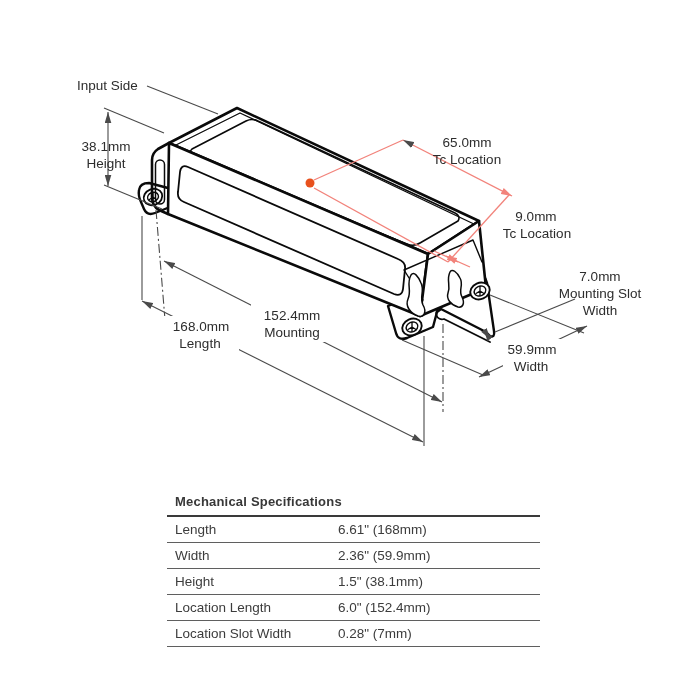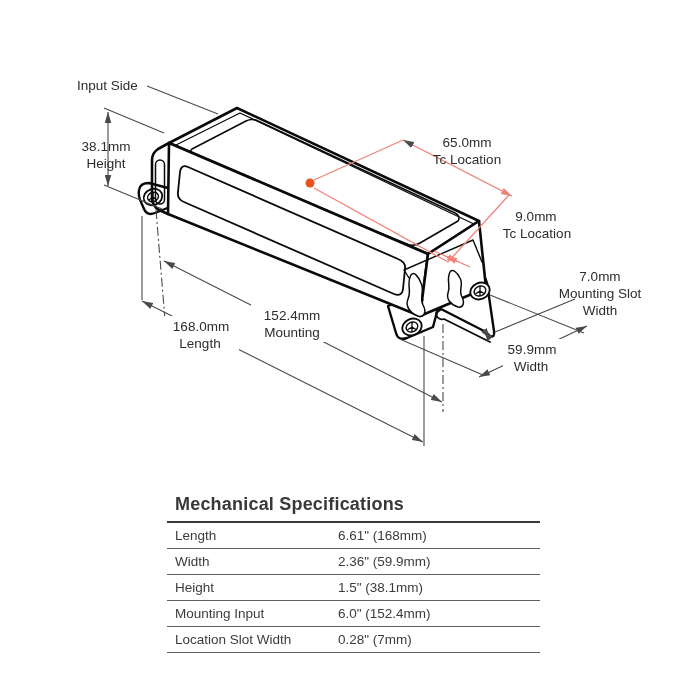--- a/index.html
+++ b/index.html
@@ -1,20 +1,20 @@
 <!DOCTYPE html>
 <html><head>
 <meta charset="utf-8">
 <style>
   html,body{margin:0;padding:0;background:#fff;}
   .stage{position:relative;width:700px;height:700px;background:#ffffff;overflow:hidden;
          font-family:"Liberation Sans",sans-serif;border-radius:7px;}
   svg text{font-family:"Liberation Sans",sans-serif;fill:#2d2d2d;font-size:13.5px;}
   .spec-table{position:absolute;left:167px;top:492px;width:373px;}
-  .spec-title{font-size:18px;font-weight:bold;color:#383838;padding:2px 0 6px 8px;
+  .spec-title{font-size:13px;font-weight:bold;color:#383838;padding:2px 0 6px 8px;
               border-bottom:2.6px solid #3a3a3a;letter-spacing:0.2px;}
   .spec-row{display:flex;align-items:center;height:25px;border-bottom:1.4px solid #5f5f5f;
             font-size:13.5px;color:#3c3c3c;}
   .spec-row .lbl{width:163px;padding-left:8px;}
   .spec-row .val{flex:1;}
 </style>
 </head>
 <body>
 
 <div class="stage">
@@ -145,21 +145,21 @@
         </div>
         <div class="spec-row">
           <span class="lbl">Width</span>
           <span class="val">2.36" (59.9mm)</span>
         </div>
         <div class="spec-row">
           <span class="lbl">Height</span>
           <span class="val">1.5" (38.1mm)</span>
         </div>
         <div class="spec-row">
-          <span class="lbl">Mounting Input</span>
+          <span class="lbl">Location Length</span>
           <span class="val">6.0" (152.4mm)</span>
         </div>
         <div class="spec-row">
           <span class="lbl">Location Slot Width</span>
           <span class="val">0.28" (7mm)</span>
         </div>
       </div>
 </div>
 
 </div>

